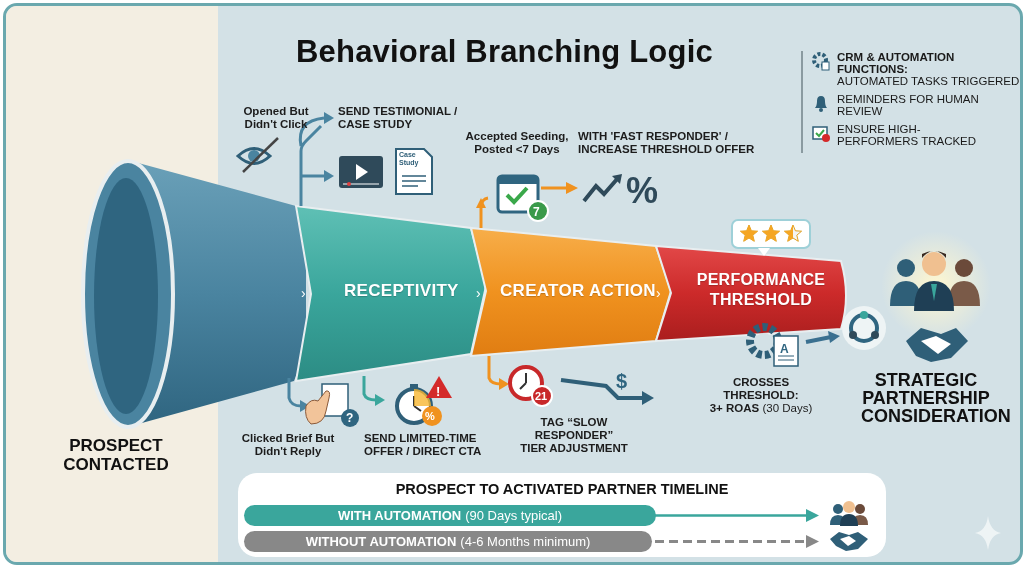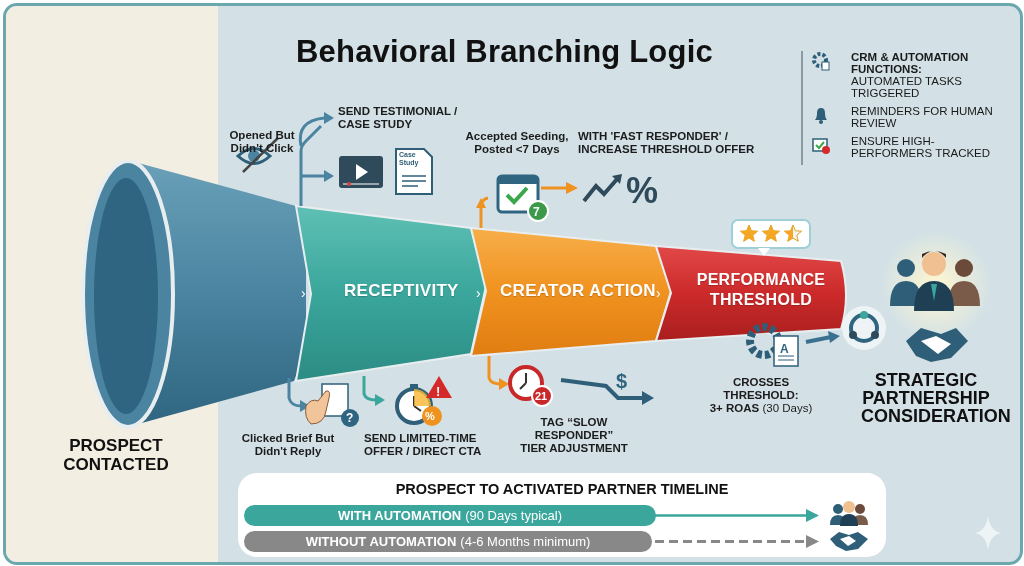--- a/index.html
+++ b/index.html
@@ -6,21 +6,21 @@
   body{width:1024px;height:566px;overflow:hidden;background:#ffffff;font-family:"Liberation Sans",sans-serif;}
   .frame{position:absolute;left:3px;top:3px;width:1014px;height:556px;border:3px solid #6aa8ae;border-radius:14px;overflow:hidden;background:#d3e1e6;}
   .left-panel{position:absolute;left:0;top:0;width:212px;height:100%;background:#f3eee2;}
   .abs{position:absolute;}
   .title{left:290px;top:28px;font-size:31px;font-weight:bold;color:#111;letter-spacing:0.2px;}
   .lbl{font-weight:bold;color:#1c1c1c;font-family:"Liberation Sans Narrow","Liberation Sans",sans-serif;line-height:1.15;}
   .small{font-size:11.5px;}
   .center{text-align:center;}
   .stage{color:#fff;font-weight:bold;font-size:17px;letter-spacing:0.3px;text-shadow:0 1px 1px rgba(0,0,0,.2);}
   .legend{left:795px;top:45px;border-left:2px solid #8a9aa0;padding-left:8px;}
-  .legend-row{display:flex;align-items:flex-start;gap:20px;margin-bottom:6px;font-size:11.5px;color:#1a1a1a;}
+  .legend-row{display:flex;align-items:flex-start;gap:6px;margin-bottom:6px;font-size:11.5px;color:#1a1a1a;}
   .legend-row .ico{width:20px;height:20px;flex:0 0 20px;}
   .timeline{left:232px;top:467px;width:648px;height:84px;background:#fff;border-radius:19px;}
   .tl-title{position:absolute;left:0;width:100%;top:8px;text-align:center;font-weight:bold;font-size:14.5px;color:#111;}
   .bar{position:absolute;left:6px;height:21px;border-radius:11px;color:#fff;font-size:13px;display:flex;align-items:center;justify-content:center;}
   .bar b{margin-right:4px;}
   .bar span.thin{font-weight:normal;}
 </style>
 </head>
 <body>
 
@@ -228,21 +228,21 @@
   <div class="abs stage center" style="left:690px;top:264px;width:130px;font-size:16px;line-height:20px;">
     <div>PERFORMANCE</div>
     <div>THRESHOLD</div>
   </div>
 
   <div class="abs center" style="left:40px;top:430px;width:140px;font-weight:bold;font-size:17px;color:#111;line-height:19px;">
     <div>PROSPECT</div>
     <div>CONTACTED</div>
   </div>
 
-  <div class="abs lbl small center" style="left:221px;top:99px;width:70px;margin-top:24px;">
+  <div class="abs lbl small center" style="left:235px;top:99px;width:70px;">
     <div>Opened But</div>
     <div>Didn't Click</div>
   </div>
   <div class="abs lbl small" style="left:332px;top:99px;">
     <div>SEND TESTIMONIAL /</div>
     <div>CASE STUDY</div>
   </div>
   <div class="abs" style="left:393px;top:145px;font-size:7px;font-weight:bold;color:#2f5f78;line-height:8px;">
     <div>Case</div>
     <div>Study</div>

